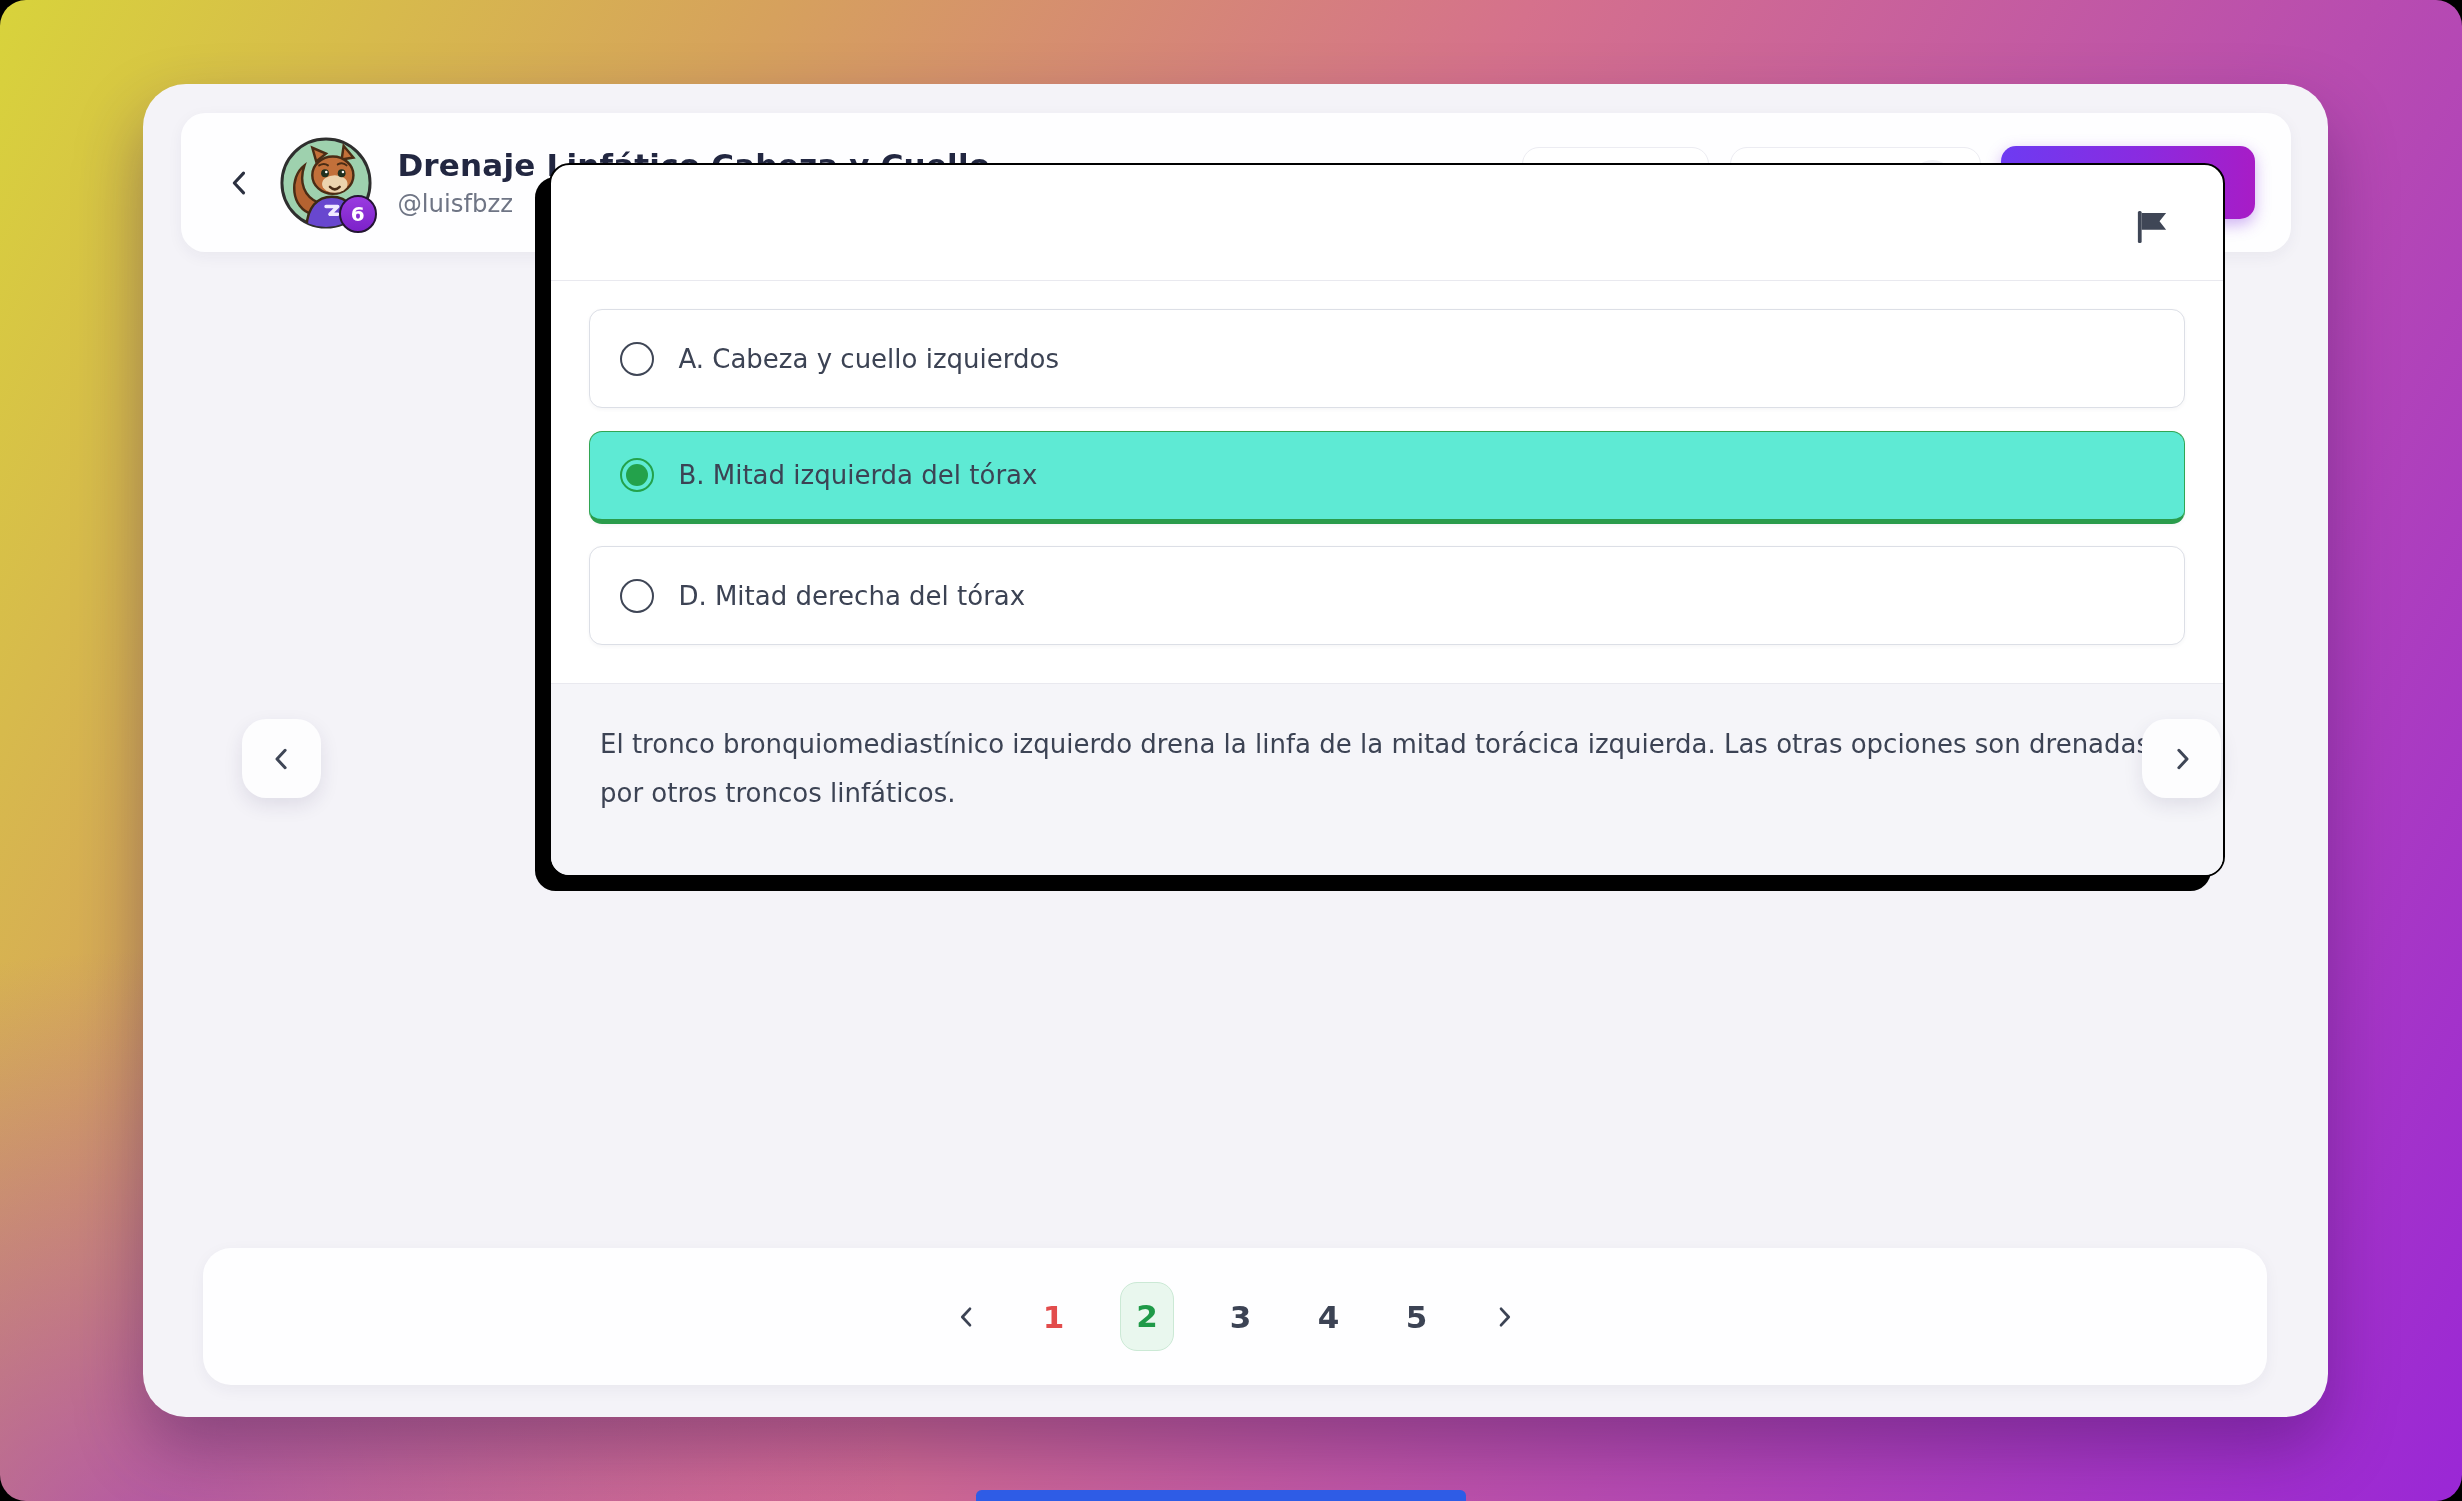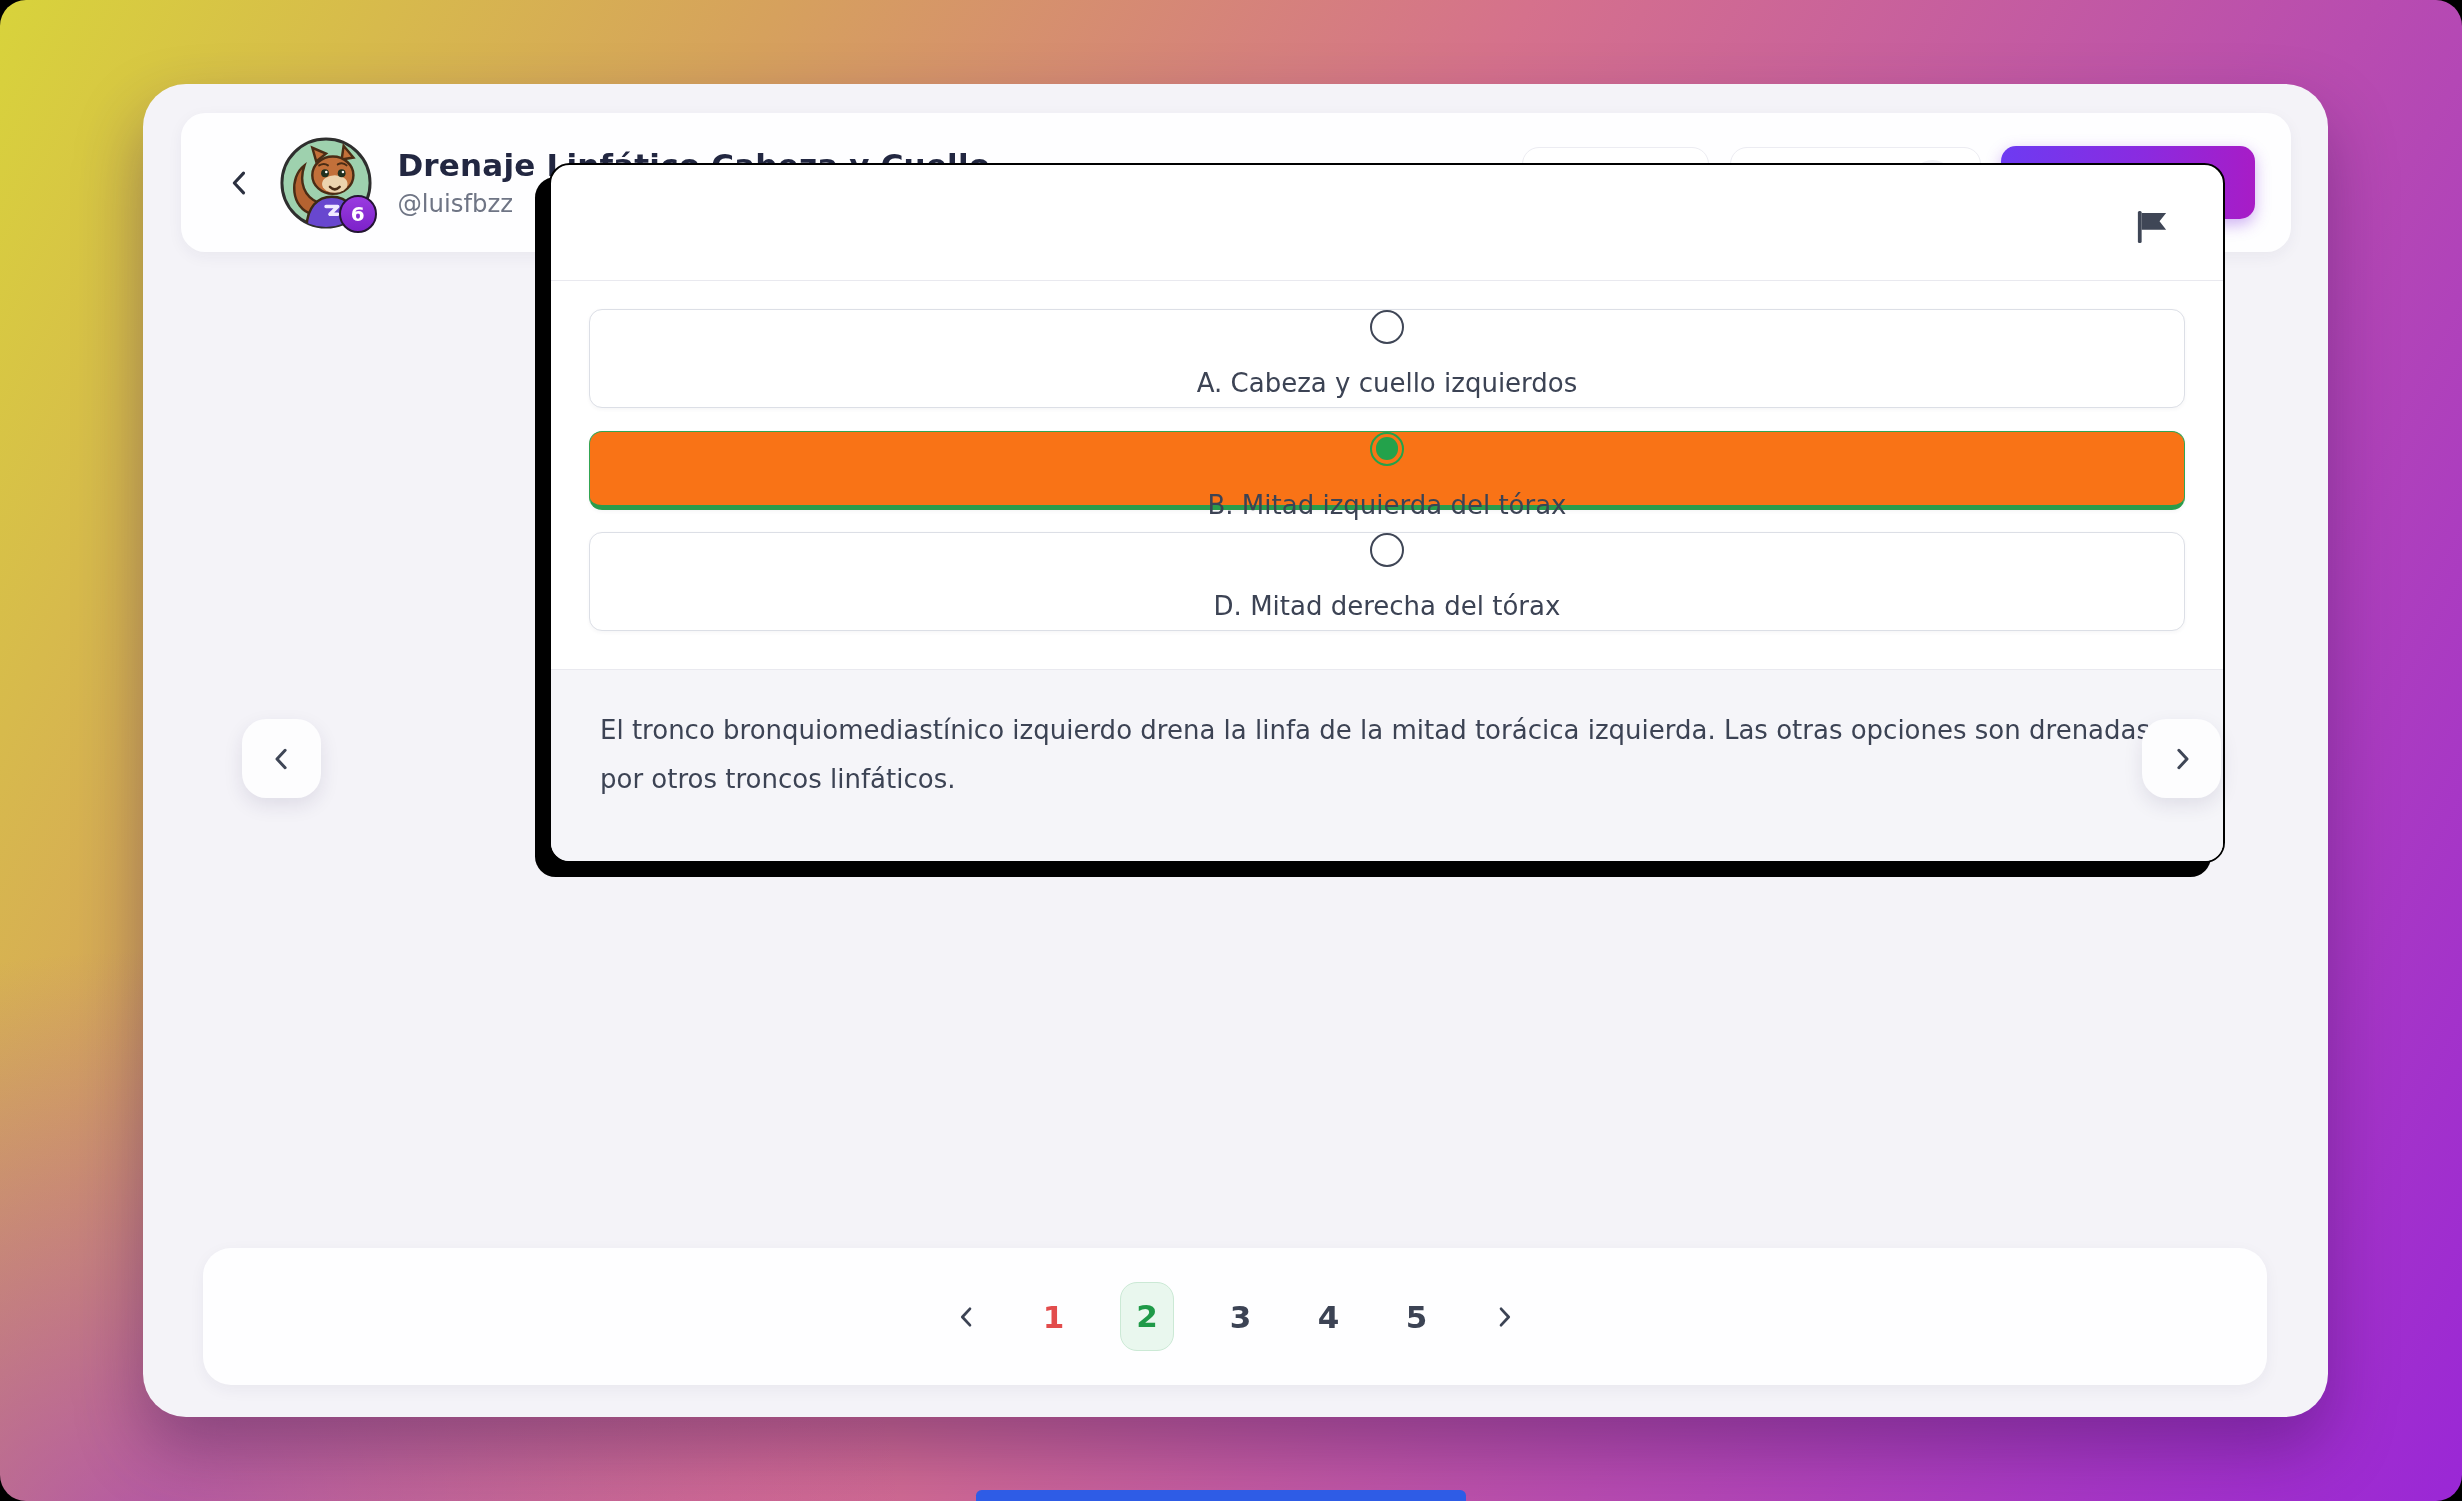--- a/index.html
+++ b/index.html
@@ -48,26 +48,26 @@
   .qcard { position:relative; width:1676px; margin:79px auto 0; margin-left:406px;
            background:#fff; border:2.8px solid #000; border-radius:20.6px;
            box-shadow:-14px 14px 0 0 #000; }
   .q-head { display:flex; align-items:flex-start; padding:38px 49px 26px; }
   .q-text { flex:1; font-size:27px; line-height:47px; color:#3c4354; max-width:1464px; }
   .flag-btn { margin-left:auto; padding:5.6px; cursor:pointer; }
   .divider { height:0.9px; background:#e9e9ef; width:100%; }
   .q-options { padding:28px 38px 38px; display:flex; flex-direction:column; gap:22.5px; }
   .option { display:flex; align-items:center; gap:24.4px; height:99px; padding:0 30px;
             background:#fff; border:1.9px solid #dcdfe6; border-radius:13px; cursor:pointer;
-            box-shadow:0 1.9px 3.8px rgba(40,40,70,.04);flex-direction:column; }
+            box-shadow:0 1.9px 3.8px rgba(40,40,70,.04); }
   .option .radio { width:34px; height:34px; border-radius:50%; border:2.8px solid #3f4656;
                    flex:none; position:relative; }
   .option-label { font-size:26px; color:#3c4354; }
-  .option.selected { background:#f97316; border:1.9px solid #31a553; border-bottom-width:5.6px;
-                     border-bottom-color:#2a9c4c; height:79px; }
+  .option.selected { background:#5eead4; border:1.9px solid #31a553; border-bottom-width:5.6px;
+                     border-bottom-color:#2a9c4c; height:93px; }
   .option.selected .radio { border-color:#23a24b; }
   .option.selected .radio::after { content:""; position:absolute; inset:3.8px; border-radius:50%;
                                    background:#23a24b; }
   .q-expl { background:#f5f5f9; border-radius:0 0 18px 18px; padding:36px 49px 57px; }
   .expl-text { font-size:26px; line-height:49px; color:#3c4354; max-width:1586px; }
   
   .side-btn { position:absolute; width:79px; height:79px; border-radius:24.4px; background:#fdfdfe;
               display:flex; align-items:center; justify-content:center; cursor:pointer;
               box-shadow:0 7.5px 19px rgba(40,30,80,.10); top:635px; }
   .side-btn.left { left:99px; } .side-btn.right { right:107px; }

